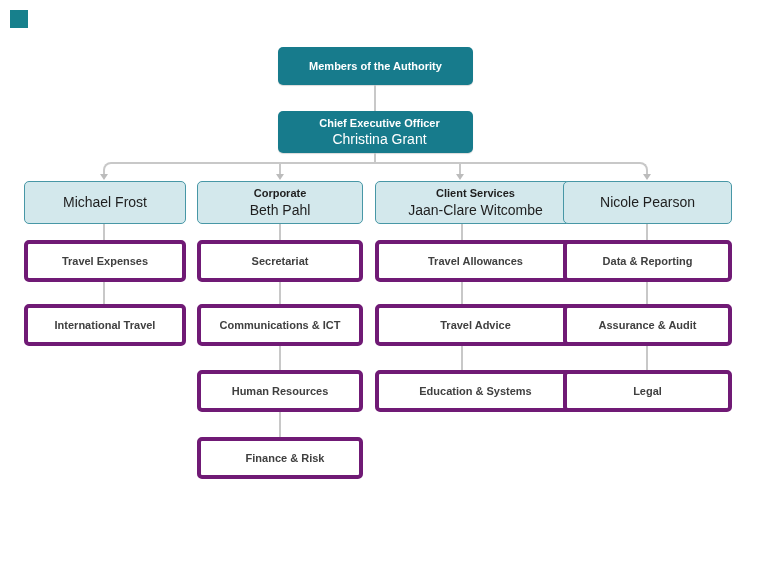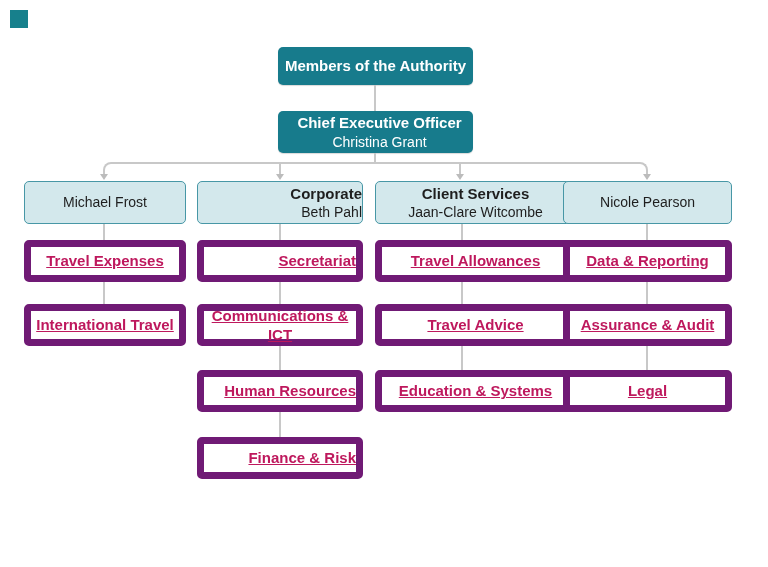--- a/index.html
+++ b/index.html
@@ -14,26 +14,26 @@
   }
   .node{
     position:absolute;border-radius:5px;box-sizing:border-box;
     display:flex;flex-direction:column;align-items:center;justify-content:center;
     text-align:center;line-height:1.3;
   }
   .teal{background:#177b8c;color:#ffffff;box-shadow:0 1px 1px rgba(0,0,0,0.15);}
   .root-node{left:278px;top:47px;width:195px;height:38px;}
   .ceo-node{left:278px;top:111px;width:195px;height:42px;padding-left:8px;}
   .header-node{background:#d3e8ec;border:1px solid #4797a6;color:#1e1e1e;}
-  .unit-node{background:#ffffff;border:7px solid #701a75;color:#be185d;text-decoration:underline;}
-  .node-title{font-size:15px;font-weight:700;}
+  .unit-node{background:#ffffff;border:4px solid #701a75;color:#404040;}
+  .node-title{font-size:11px;font-weight:700;}
   .node-sub{font-size:14px;font-weight:400;}
   .unit-node .node-title{font-weight:700;}
   .col1{left:24px;width:162px;}
-  .col2{left:197px;width:166px;align-items:flex-end;}
+  .col2{left:197px;width:166px;}
   .col3{left:375px;width:201px;}
   .col4{left:563px;width:169px;}
   .rowh{top:181px;height:43px;}
   .row1{top:240px;height:42px;}
   .row2{top:304px;height:42px;}
   .row3{top:370px;height:42px;}
   .row4{top:437px;height:42px;padding-left:10px;}
   .vline{position:absolute;width:2px;background:#c8c8c8;}
   .rail{
     position:absolute;left:103px;top:162px;width:545px;height:13px;

